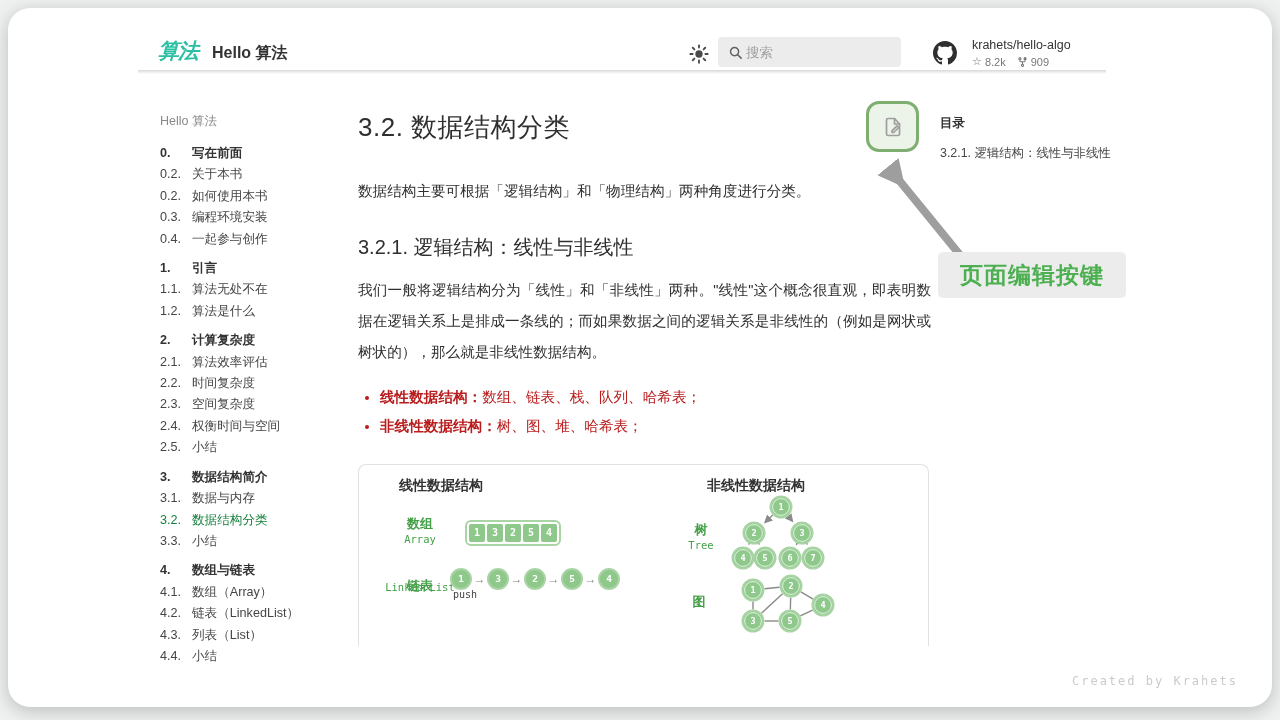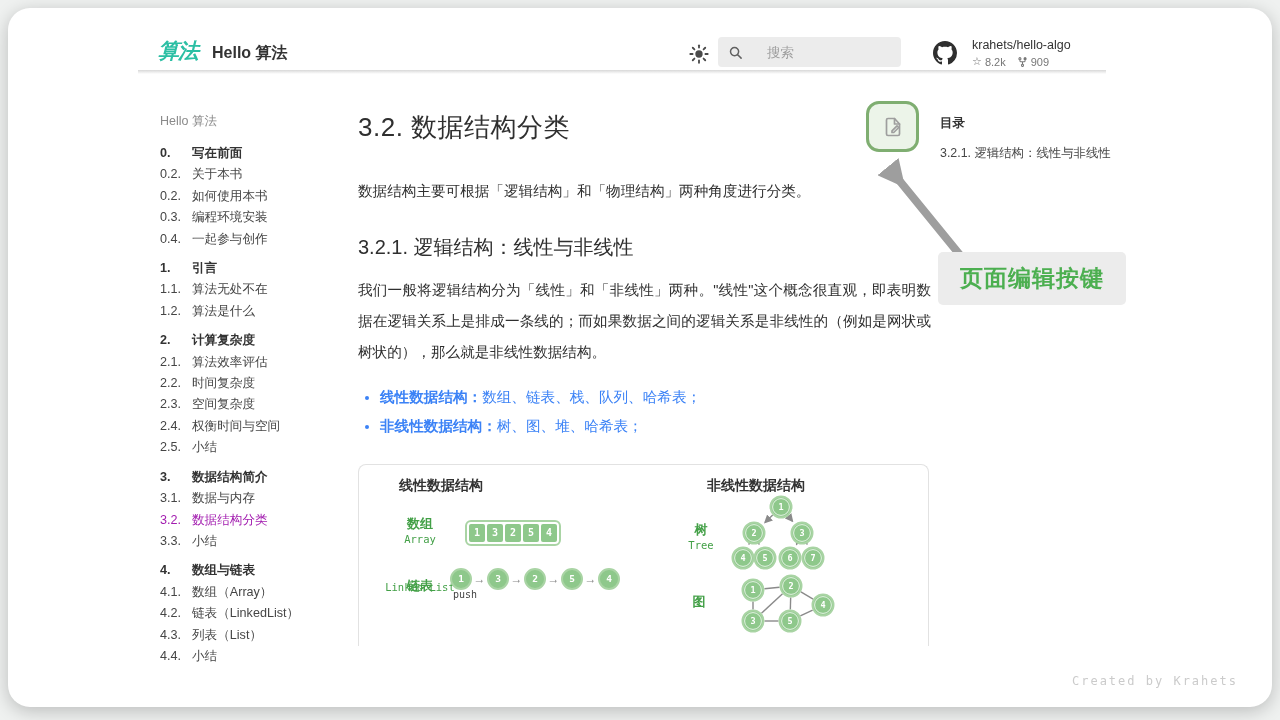--- a/index.html
+++ b/index.html
@@ -17,53 +17,53 @@
   }
   
   .logo {
     position:absolute; left:150px; top:29px; font-size:21px; font-weight:700;
     font-style:italic; color:#2bbfa4; letter-spacing:-1px;
   }
   .app-title { position:absolute; left:204px; top:35px; font-size:16px; font-weight:700; color:#333; }
   .theme-btn { position:absolute; left:680px; top:35px; width:22px; height:22px; cursor:pointer; color:#4a4a4a; }
   .searchbox {
     position:absolute; left:710px; top:29px; width:183px; height:30px;
-    background:#ececec; border-radius:4px; display:flex; align-items:center; padding:12px 10px; gap:22px;
+    background:#ececec; border-radius:4px; display:flex; align-items:center; padding:12px 10px; gap:1px;
   }
   .searchbox svg { flex:0 0 auto; }
   .searchbox input { border:0; background:transparent; outline:0; font-size:13.5px; color:#333; width:130px; font-family:inherit; }
   .searchbox input::placeholder { color:#9e9e9e; }
   .repo { position:absolute; left:925px; top:30px; display:flex; gap:15px; align-items:center; cursor:pointer; }
   .repo-name { font-size:12.5px; color:#333; line-height:15px; }
   .repo-stats { font-size:11px; color:#777; display:flex; gap:11px; align-items:center; margin-top:2px; }
   .repo-stats .stat { display:flex; gap:3px; align-items:center; }
   .header-divider {
     position:absolute; left:130px; top:62px; width:968px; height:4px;
     background:linear-gradient(to bottom,#d8d8d8,rgba(245,245,245,0));
   }
   
   .sidebar { position:absolute; left:152px; top:105px; width:188px; }
   .side-title { font-size:12.5px; color:#8a8a8a; margin-bottom:13px; }
   .side-item { display:flex; gap:7px; font-size:12.6px; color:#454545; line-height:21.4px; cursor:pointer; }
   .side-item .num { min-width:25px; }
   .side-item.bold { font-weight:700; color:#333; margin-top:8px; }
-  .side-item.active { color:#a21caf;align-items:center; }
+  .side-item.active { color:#15803d;align-items:center; }
   
   .toc { position:absolute; left:932px; top:107px; width:180px; }
   .toc-title { font-size:12.5px; font-weight:700; color:#333; margin-bottom:11px; }
   .toc-item { font-size:12.4px; color:#454545; line-height:21.6px; cursor:pointer; }
   
   .content { position:absolute; left:350px; top:102px; width:573px; }
   .page-h1 { font-size:26px; font-weight:400; color:#2f2f2f; margin:0; letter-spacing:.5px; }
   .intro { margin-top:31px; font-size:14.6px; color:#2f2f2f; line-height:31px; }
   .page-h2 { font-size:20px; font-weight:400; color:#2f2f2f; margin:27px 0 0 0; }
   .para { margin-top:14px; font-size:14.6px; color:#2f2f2f; line-height:31px; text-align:justify; }
   strong { font-weight:700; }
   ul.bullets { margin:13px 0 0 0; padding-left:22px; }
-  ul.bullets li { font-size:14.6px; color:#3b82f6; line-height:29px; }
+  ul.bullets li { font-size:14.6px; color:#b91c1c; line-height:29px; }
   
   .figure {
     position:relative; margin-top:23px; width:571px; height:182px;
     border:1px solid #e2e2e2; border-bottom:0; border-radius:8px 8px 0 0;
     overflow:hidden; background:#fff;
   }
   .fig-title { position:absolute; font-size:14px; font-weight:700; color:#333; }
   .fig-label-zh { position:absolute; font-size:13px; font-weight:700; color:#43a047; text-align:center; width:60px; }
   .fig-label-en { position:absolute; font-size:10.5px; color:#43a047; font-family:"DejaVu Sans Mono",monospace; text-align:center; width:90px; }
   .arr {
@@ -87,21 +87,21 @@
   .push-label { position:absolute; font-family:"DejaVu Sans Mono",monospace; font-size:10px; color:#444; }
   .figsvg { position:absolute; }
   
   .edit-btn {
     position:absolute; left:858px; top:93px; width:53px; height:51px;
     border:3px solid #7fae71; background:#ecf4e9; border-radius:13px;
     display:flex; align-items:center; justify-content:center; cursor:pointer;
   }
   .anno-arrow { position:absolute; left:858px; top:148px; pointer-events:none; }
   .anno-label {
-    position:absolute; left:930px; top:244px; width:188px; height:53px;
+    position:absolute; left:930px; top:244px; width:188px; height:46px;
     background:#ececec; border-radius:5px;
     display:flex; align-items:center; justify-content:center;
     font-size:23px; font-weight:700; color:#4caf50; letter-spacing:1px;
   }
   .watermark {
     position:absolute; right:34px; top:666px;
     font-family:"DejaVu Sans Mono",monospace; font-size:12px;
     color:#cbcbcb; letter-spacing:2px;
   }
 </style>

